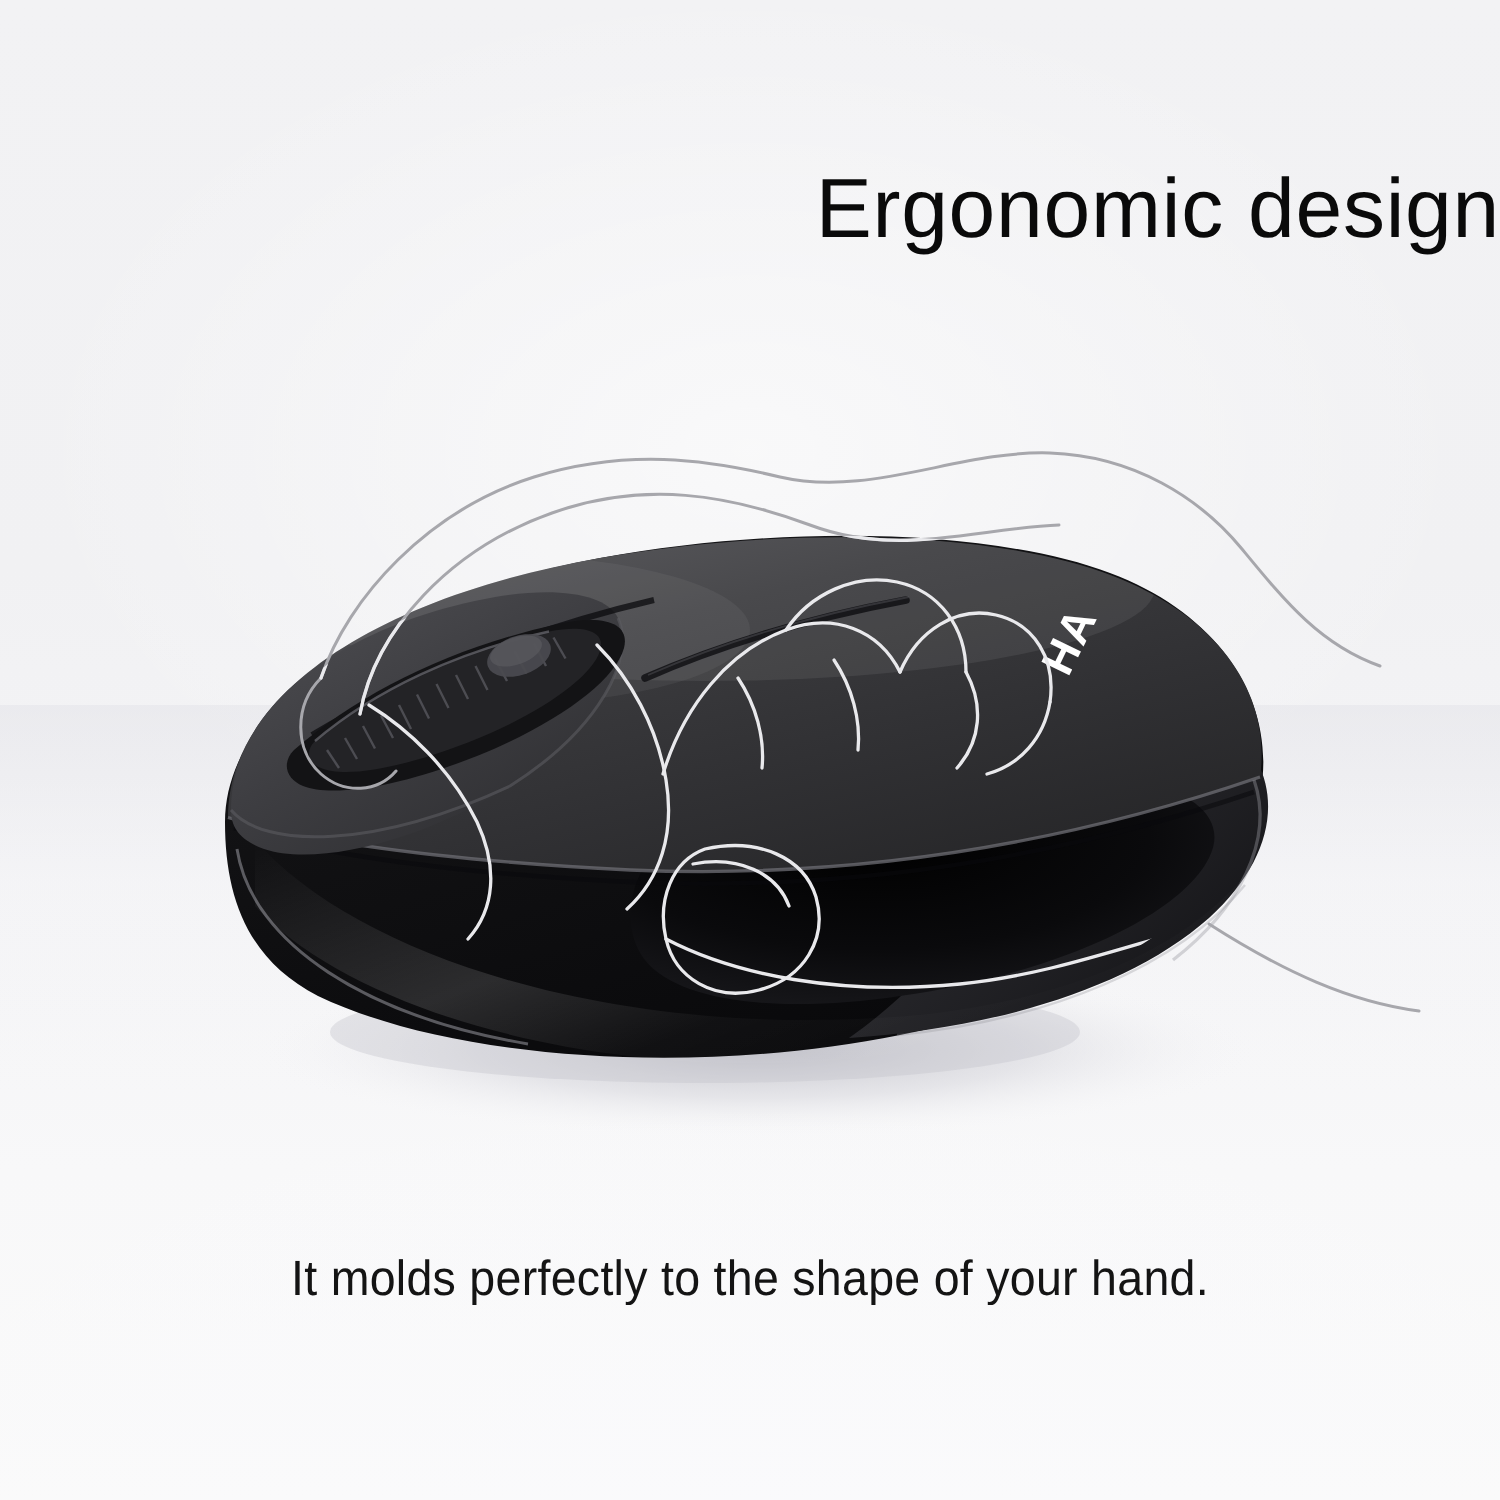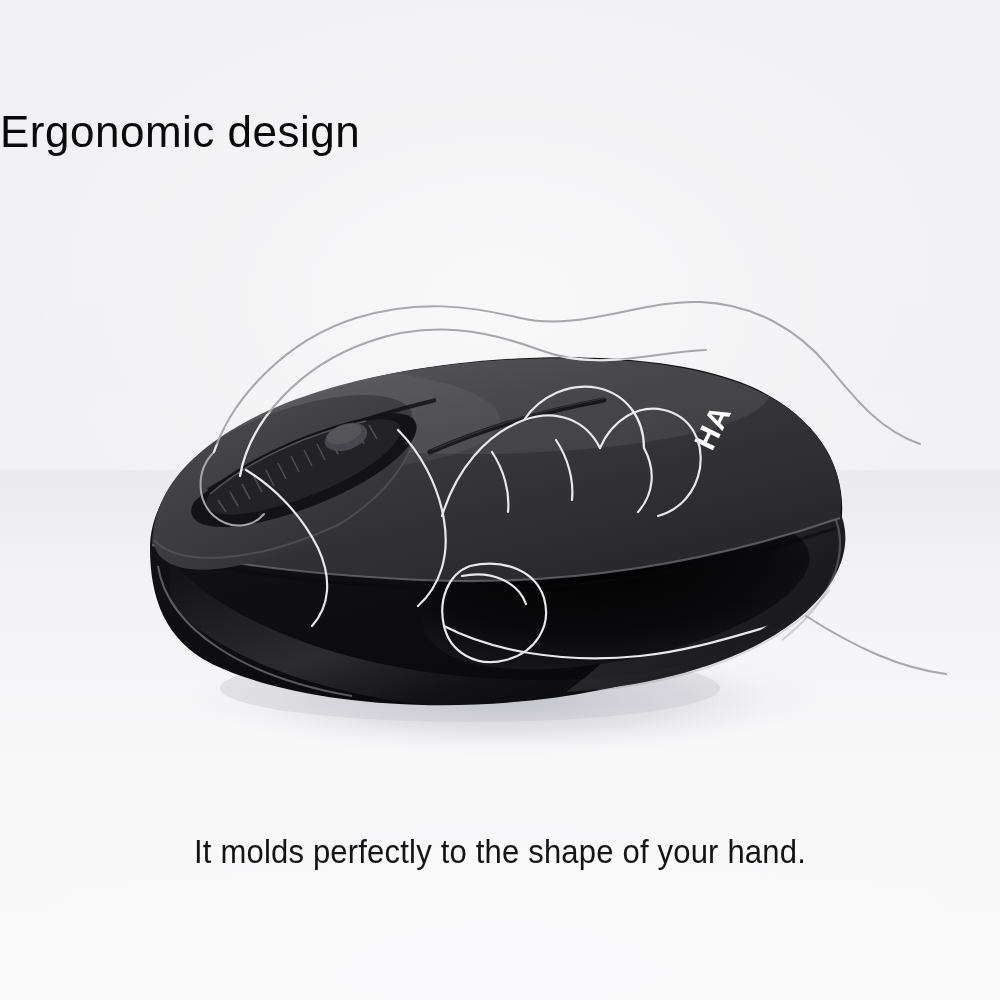--- a/index.html
+++ b/index.html
@@ -33,22 +33,22 @@
     background: linear-gradient(to bottom, rgba(228,228,233,0.55) 0%, rgba(243,243,246,0.2) 45%, rgba(255,255,255,0) 100%);
     pointer-events: none;
   }
 
   
   .headline {
     position: absolute;
     left: 0;
     right: 0;
     top: 108px;
-    text-align: left;
-    font-size: 44px;
+    text-align: right;
+    font-size: 56px;
     font-weight: 400;
     letter-spacing: 0.5px;
     color: #0a0a0a;
     line-height: 1.1;
     white-space: nowrap;
   }
 
   
   .caption {
     position: absolute;

